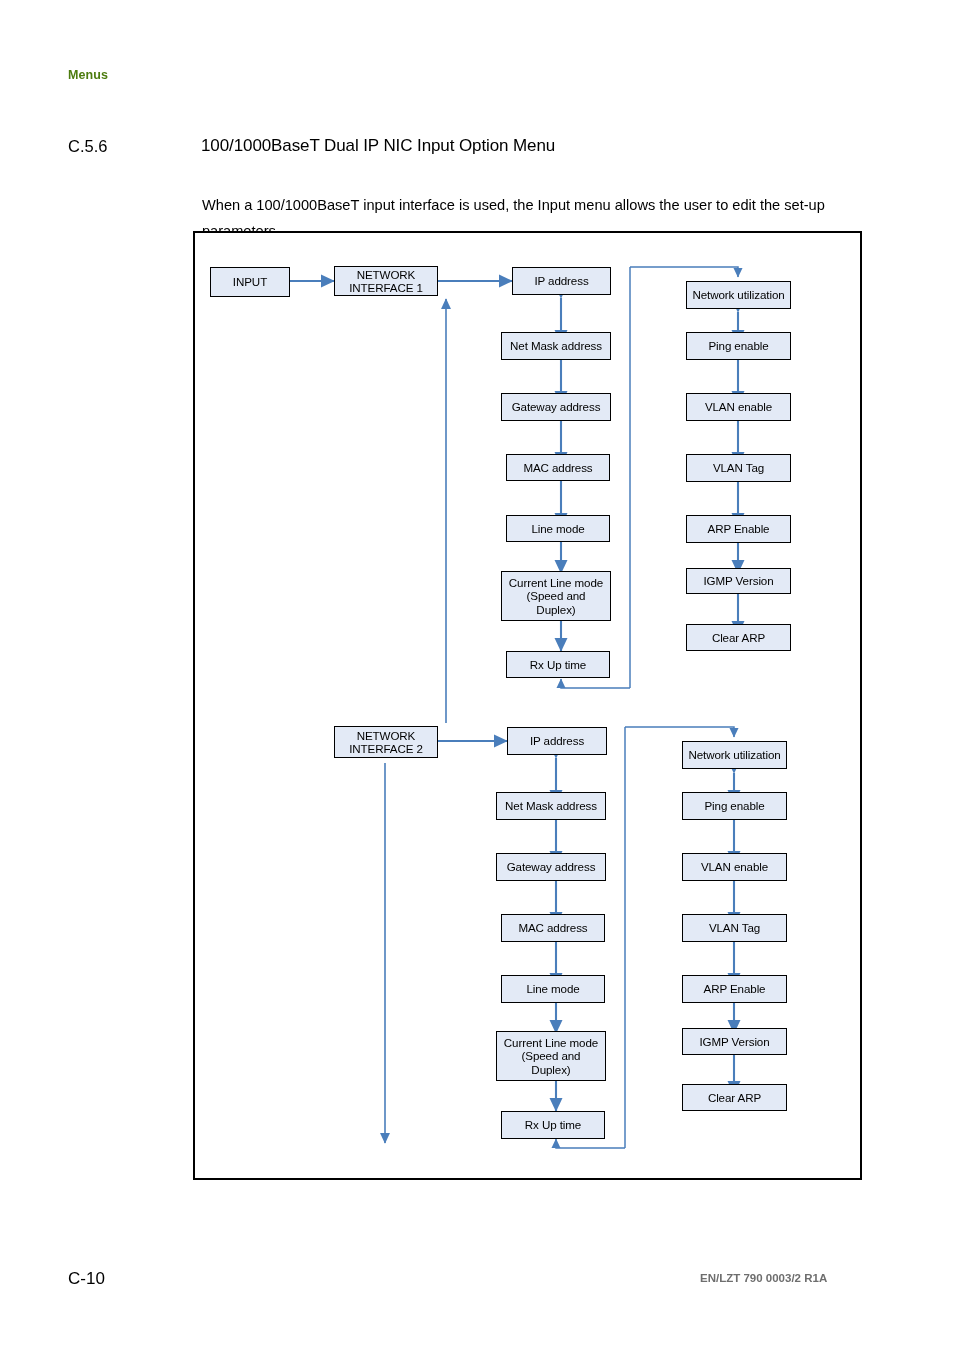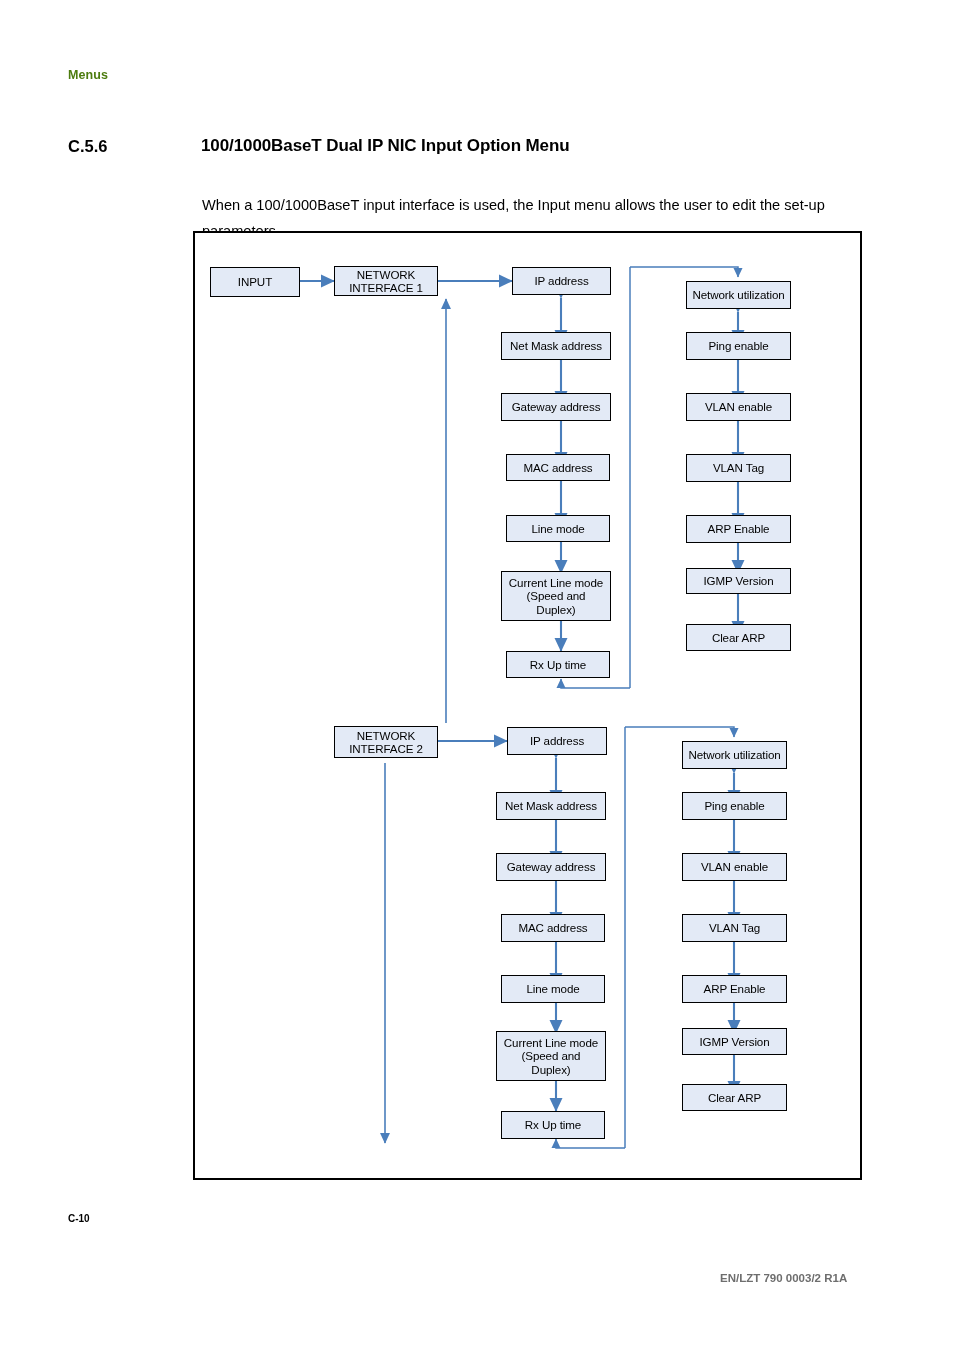--- a/index.html
+++ b/index.html
@@ -26,28 +26,28 @@
     letter-spacing: .1px;
     color: #4d7c0f;
   }
 
   
   .section-number {
     position: absolute;
     left: 68px;
     top: 137px;
     font-size: 16.5px;
-    font-weight: bold;
+    font-weight: normal;
   }
   .section-title {
     position: absolute;
     left: 201px;
     top: 136px;
     font-size: 17px;
-    font-weight: bold;
+    font-weight: normal;
     letter-spacing: -.1px;
   }
 
   
   .intro {
     position: absolute;
     left: 202px;
     top: 177px;
     width: 660px;
     font-size: 14.6px;
@@ -92,27 +92,27 @@
     justify-content: center;
     white-space: pre-line;
     color: #000;
     letter-spacing: -.1px;
   }
 
   
   .footer-page {
     position: absolute;
     left: 68px;
-    top: 1213px;
-    font-size: 10px;
-    font-weight: bold;
+    top: 1269px;
+    font-size: 17px;
+    font-weight: normal;
   }
   .footer-doc {
     position: absolute;
-    left: 720px;
+    left: 700px;
     top: 1272px;
     font-size: 11.5px;
     font-weight: bold;
     color: #6e6e6e;
   }
 </style>
 </head>
 <body>
 
 <div class="running-header">Menus</div>
@@ -183,21 +183,21 @@
         <line x1="539" y1="817" x2="539" y2="861"></line>
       </g>
 
       <path d="M430,494 L539,494 L539,504" stroke="#4a7ebb" stroke-width="1.5" fill="none" marker-end="url(#ah)"></path>
       <path d="M430,915 L361,915 L361,906" stroke="#4a7ebb" stroke-width="1.5" fill="none" marker-end="url(#ah)"></path>
       <path d="M430,494 L430,915" stroke="#4a7ebb" stroke-width="1.5" fill="none"></path>
 
       <line x1="190" y1="530" x2="190" y2="910" stroke="#4a7ebb" stroke-width="1.6" marker-end="url(#ah)"></line>
     </svg>
 
-    <div class="node" style="left:15px; top:34px; width:90px; height:30px;">INPUT</div>
+    <div class="node" style="left:15px; top:34px; width:80px; height:30px;">INPUT</div>
 
     <div class="node" style="left:139px; top:33px; width:104px; height:30px;">NETWORK
 INTERFACE 1</div>
 
     <div class="node" style="left:139px; top:493px; width:104px; height:32px;">NETWORK
 INTERFACE 2</div>
 
     <div class="node" style="left:317px; top:34px; width:99px; height:28px;">IP address</div>
     <div class="node" style="left:306px; top:99px; width:110px; height:28px;">Net Mask address</div>
     <div class="node" style="left:306px; top:160px; width:110px; height:28px;">Gateway address</div>

